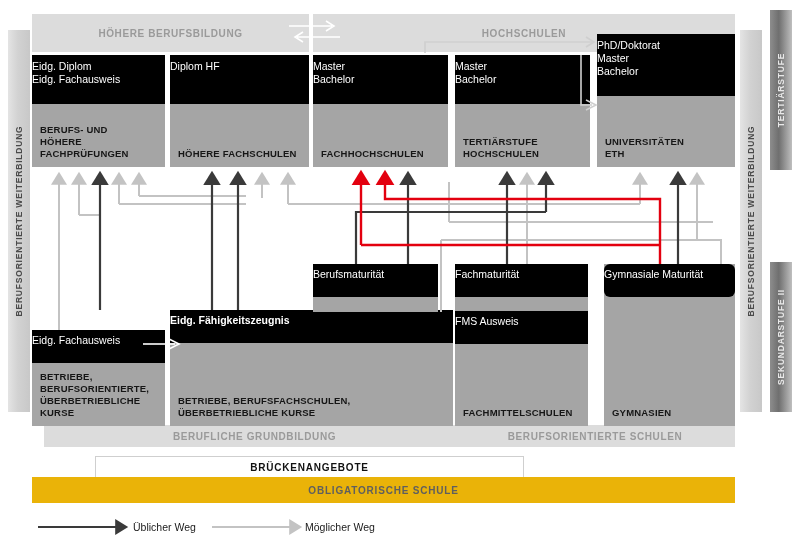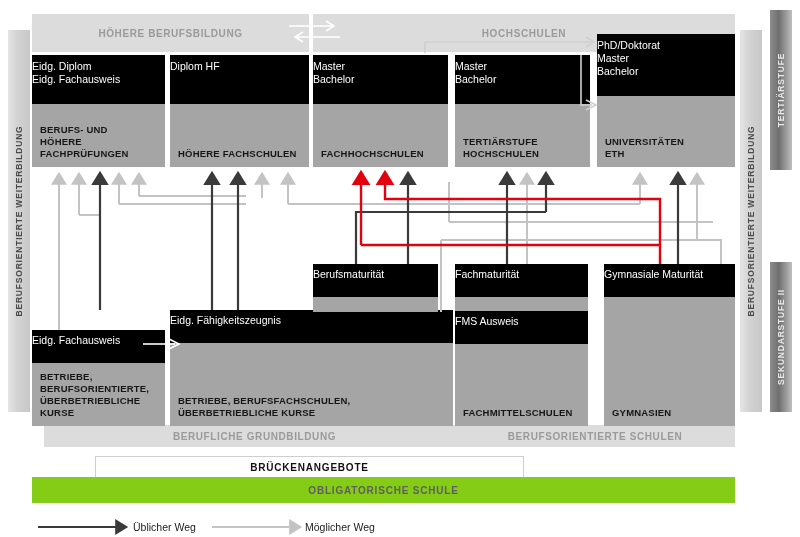--- a/index.html
+++ b/index.html
@@ -72,21 +72,21 @@
   .bridge{
     background:#ffffff;
     border:1px solid #cfcfcf;
     display:flex;align-items:center;justify-content:center;
     color:#111111;
     font-size:10px;
     font-weight:bold;
     letter-spacing:.8px;
   }
   .oblig{
-    background:#84cc16;
+    background:#eab308;
     display:flex;align-items:center;justify-content:center;
     color:#5f5f5f;
     font-size:10px;
     font-weight:bold;
     letter-spacing:.8px;
   }
 
   
   .legend-label{
     color:#1a1a1a;font-size:10.5px;
@@ -193,21 +193,21 @@
       <div>Eidg. Fachausweis</div>
     </div>
     <div class="boxfoot">
       <div>BETRIEBE,</div>
       <div>BERUFSORIENTIERTE,</div>
       <div>ÜBERBETRIEBLICHE KURSE</div>
     </div>
   </div>
 
   <div class="abs boxbody" style="left:170px;top:310px;width:283px;height:116px;">
-    <div class="boxhead" style="height:23px;padding-top:4px;">
+    <div class="boxhead" style="height:23px;padding-top:4px;font-weight:bold;">
       <div>Eidg. Fähigkeitszeugnis</div>
     </div>
     <div class="boxfoot">
       <div>BETRIEBE, BERUFSFACHSCHULEN,</div>
       <div>ÜBERBETRIEBLICHE KURSE</div>
     </div>
   </div>
 
   <div class="abs boxbody" style="left:313px;top:264px;width:125px;height:48px;">
     <div class="boxhead" style="height:23px;padding-top:4px;">
@@ -224,21 +224,21 @@
   <div class="abs boxbody" style="left:455px;top:311px;width:133px;height:115px;">
     <div class="boxhead" style="height:23px;padding-top:4px;">
       <div>FMS Ausweis</div>
     </div>
     <div class="boxfoot">
       <div>FACHMITTELSCHULEN</div>
     </div>
   </div>
 
   <div class="abs boxbody" style="left:604px;top:264px;width:131px;height:162px;">
-    <div class="boxhead" style="height:23px;padding-top:4px;">
+    <div class="boxhead" style="height:23px;padding-top:4px;border-radius:6px;">
       <div>Gymnasiale Maturität</div>
     </div>
     <div class="boxfoot">
       <div>GYMNASIEN</div>
     </div>
   </div>
 
   <div class="abs bridge" style="left:95px;top:450px;width:429px;height:22px;margin-top:6px;">
     <span>BRÜCKENANGEBOTE</span>
   </div>

